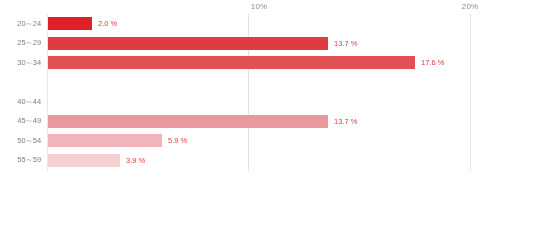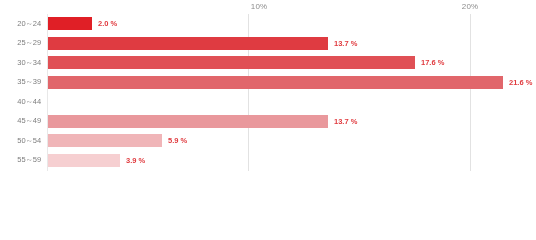--- a/index.html
+++ b/index.html
@@ -93,21 +93,21 @@
     height: 19.5px;
     display: flex;
     align-items: center;
   }
   .bar {
     height: 13px;
     border-radius: 0;
   }
   .bar-value {
     font-size: 7.5px;
-    font-weight: bold;
+    font-weight: normal;
     color: #e03a3e;
     margin-left: 6px;
     white-space: nowrap;
     letter-spacing: 0px;
   }
 </style>
 </head>
 <body>
 
 <div id="chart-root">
@@ -142,27 +142,20 @@
       </div>
 
       <div class="row" style="top:39px;padding-left:6px;">
         <div class="cat-label">30～34</div>
         <div class="bar-wrap">
           <div class="bar" style="width:367px;background:#e05055;"></div>
           <div class="bar-value">17.6 %</div>
         </div>
       </div>
 
-      <div class="row" style="top:58.5px;">
-        <div class="cat-label">35～39</div>
-        <div class="bar-wrap">
-          <div class="bar" style="width:455px;background:#e1666b;"></div>
-          <div class="bar-value">21.6 %</div>
-        </div>
-      </div>
 
       <div class="row" style="top:78px;">
         <div class="cat-label">40～44</div>
       </div>
 
       <div class="row" style="top:97.5px;">
         <div class="cat-label">45～49</div>
         <div class="bar-wrap">
           <div class="bar" style="width:280px;background:#e9989c;"></div>
           <div class="bar-value">13.7 %</div>

